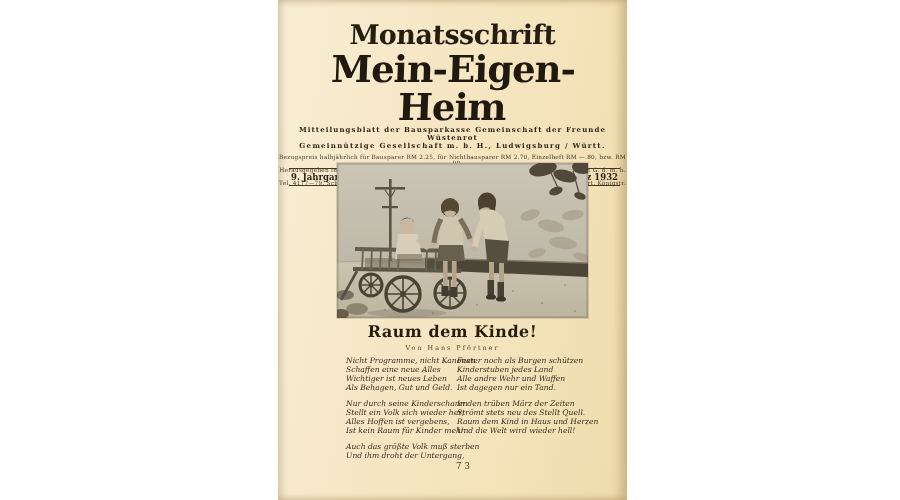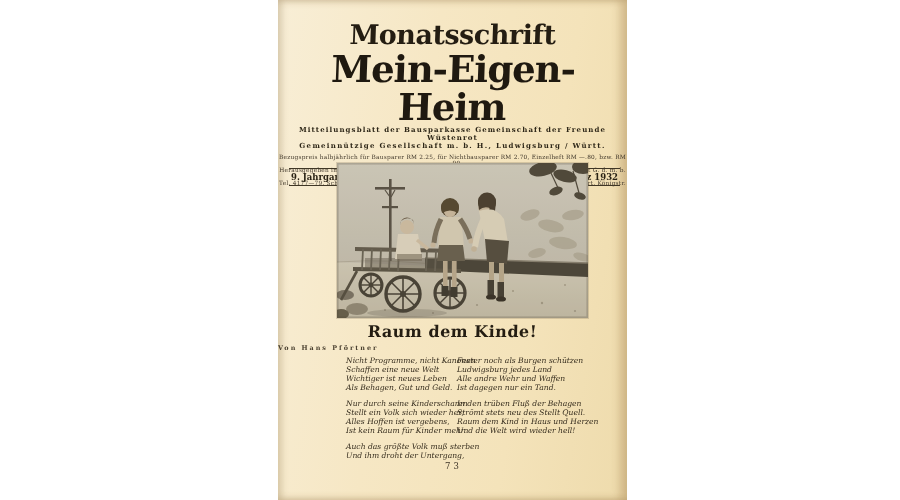--- a/index.html
+++ b/index.html
@@ -45,31 +45,31 @@
     overflow:hidden;
   }
   .photo svg{display:block;width:100%;height:100%;}
 
   
   .poem-title{
     position:absolute;top:322px;left:0;width:100%;text-align:center;
     font-size:16px;font-weight:bold;color:#241d12;letter-spacing:.5px;transform:skewX(-2deg);
   }
   .poem-byline{
-    position:absolute;top:344px;left:0;width:100%;
-    font-size:6.4px;letter-spacing:2px;color:#4a4030;font-weight:bold;
+    position:absolute;top:344px;left:0;width:100%;text-align:center;
+    font-size:6.4px;letter-spacing:2px;color:#4a4030;
   }
   .poem-col{position:absolute;top:356px;font-size:7.6px;line-height:9px;color:#362d1e;font-style:italic;}
   .poem-col-left{left:68px;width:106px;}
   .poem-col-right{left:179px;width:112px;}
   .stanza{margin-bottom:7px;}
   .pline{display:block;white-space:nowrap;}
 
   .page-number{
-    position:absolute;top:461px;left:1px;width:100%;text-align:center;
+    position:absolute;top:461px;left:12px;width:100%;text-align:center;
     font-size:8.5px;letter-spacing:3px;color:#3c3326;
   }
 </style>
 </head>
 <body>
 
 <div class="page">
   <div class="page-inner">
 
     <div class="masthead">
@@ -250,45 +250,45 @@
         <rect x="0.8" y="0.8" width="249.4" height="153.4" fill="none" stroke="rgba(80,70,50,0.25)" stroke-width="1.6"></rect>
       </svg>
     </div>
 
     <div class="poem-title">Raum dem Kinde!</div>
     <div class="poem-byline">Von Hans Pförtner</div>
 
     <div class="poem-col poem-col-left">
       <div class="stanza">
         <span class="pline">Nicht Programme, nicht Kanonen</span>
-        <span class="pline">Schaffen eine neue Welt</span>
+        <span class="pline">Schaffen eine neue Alles</span>
         <span class="pline">Wichtiger ist neues Leben</span>
         <span class="pline">Als Behagen, Gut und Geld.</span>
       </div>
       <div class="stanza">
         <span class="pline">Nur durch seine Kinderscharen</span>
         <span class="pline">Stellt ein Volk sich wieder her;</span>
         <span class="pline">Alles Hoffen ist vergebens,</span>
         <span class="pline">Ist kein Raum für Kinder mehr.</span>
       </div>
       <div class="stanza">
         <span class="pline">Auch das größte Volk muß sterben</span>
         <span class="pline">Und ihm droht der Untergang,</span>
       </div>
     </div>
 
     <div class="poem-col poem-col-right">
       <div class="stanza">
         <span class="pline">Fester noch als Burgen schützen</span>
-        <span class="pline">Ludwigsburg jedes Land</span>
+        <span class="pline">Kinderstuben jedes Land</span>
         <span class="pline">Alle andre Wehr und Waffen</span>
         <span class="pline">Ist dagegen nur ein Tand.</span>
       </div>
       <div class="stanza">
-        <span class="pline">In den trüben Fluß der Behagen</span>
+        <span class="pline">In den trüben März der Zeiten</span>
         <span class="pline">Strömt stets neu des Stellt Quell.</span>
         <span class="pline">Raum dem Kind in Haus und Herzen</span>
         <span class="pline">Und die Welt wird wieder hell!</span>
       </div>
     </div>
 
     <div class="page-number">73</div>
 
   </div>
 </div>

